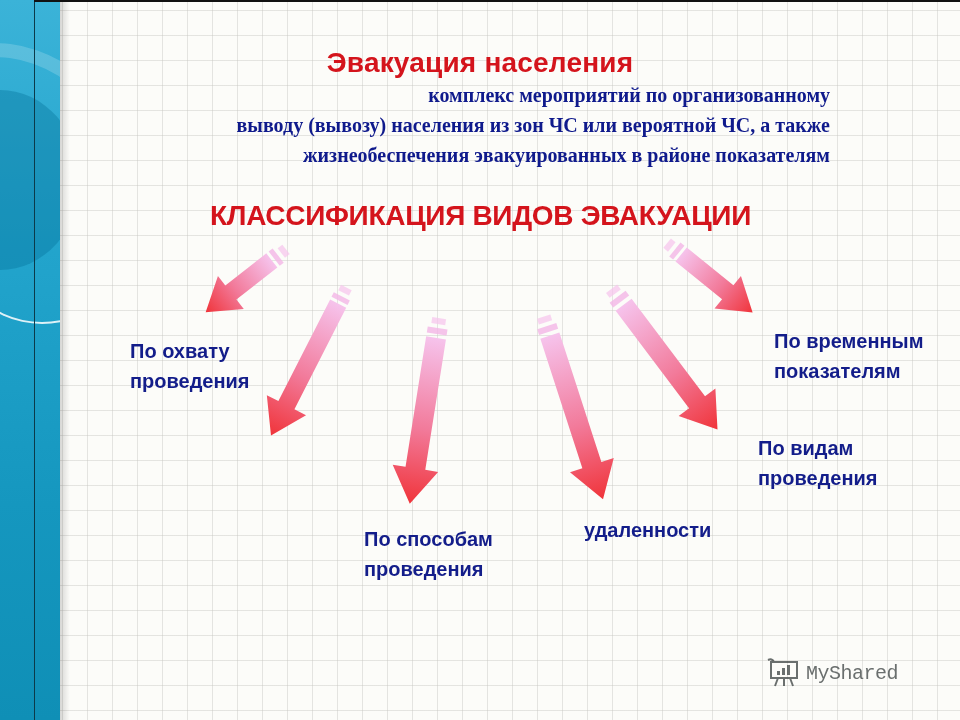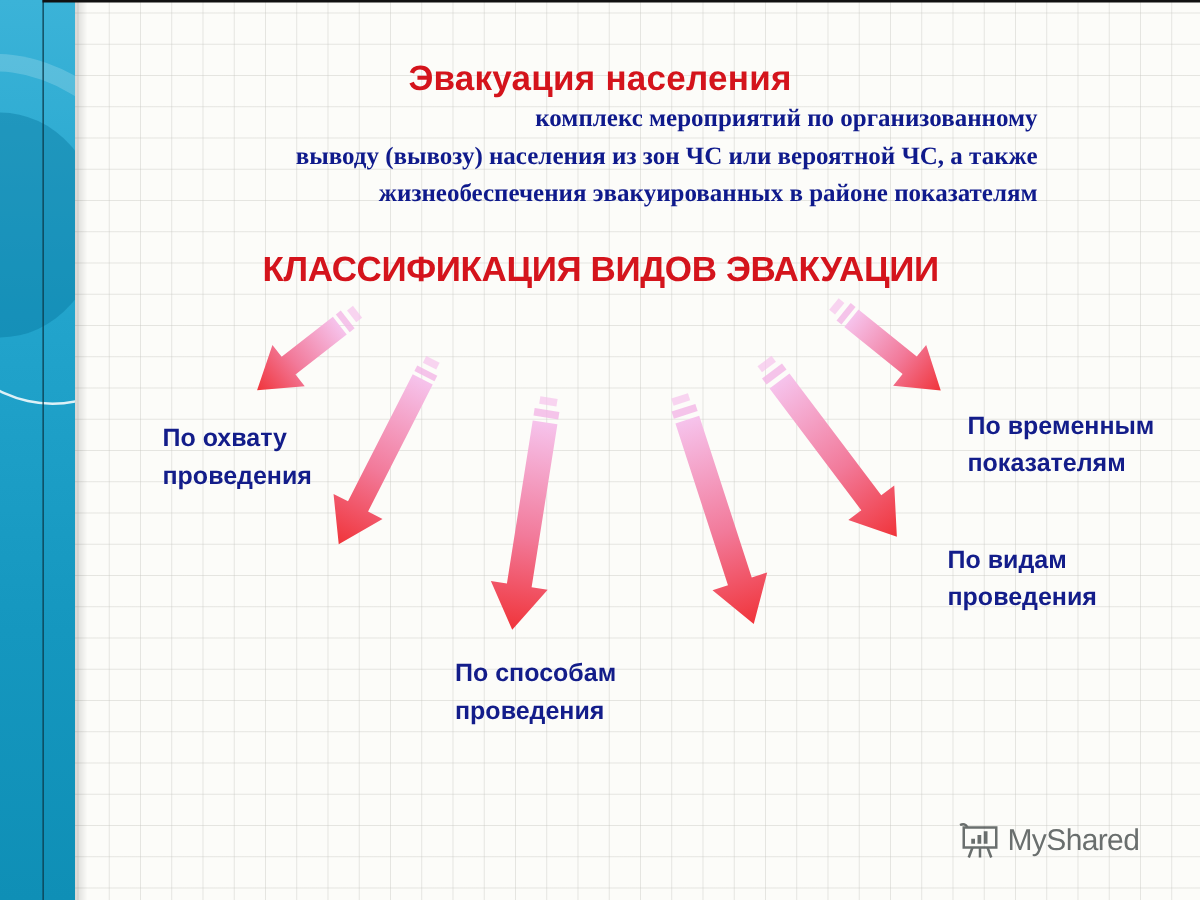--- a/index.html
+++ b/index.html
@@ -75,21 +75,21 @@
       white-space: nowrap;
       margin-left: 48px;
     }
     .label div { white-space: nowrap; }
 
     .watermark {
       position: absolute; left: 766px; top: 656px; height: 34px;
       display: flex; align-items: center; gap: 6px; opacity: 0.75;
     }
     .watermark-text {
-      font-family: Liberation Sans, sans-serif; font-size: 24px; color: #3a4040;
+      font-family: Liberation Mono, monospace; font-size: 20px; color: #3a4040;
       letter-spacing: -0.5px;
     }
   </style>
 </head>
 <body>
 
 <div class="slide">
 
   <div class="left-band">
     <div class="swirl3"></div>
@@ -163,20 +163,21 @@
 
   <div class="label" style="left:166px; top:440px;">
   </div>
 
   <div class="label" style="left:316px; top:524px;">
     <div>По способам</div>
     <div>проведения</div>
   </div>
 
   <div class="label" style="left:536px; top:515px;">
+    <div>удаленности</div>
   </div>
 
   <div class="label" style="left:710px; top:433px;">
     <div>По видам</div>
     <div>проведения</div>
   </div>
 
   <div class="label" style="left:726px; top:326px;">
     <div>По временным</div>
     <div>показателям</div>

